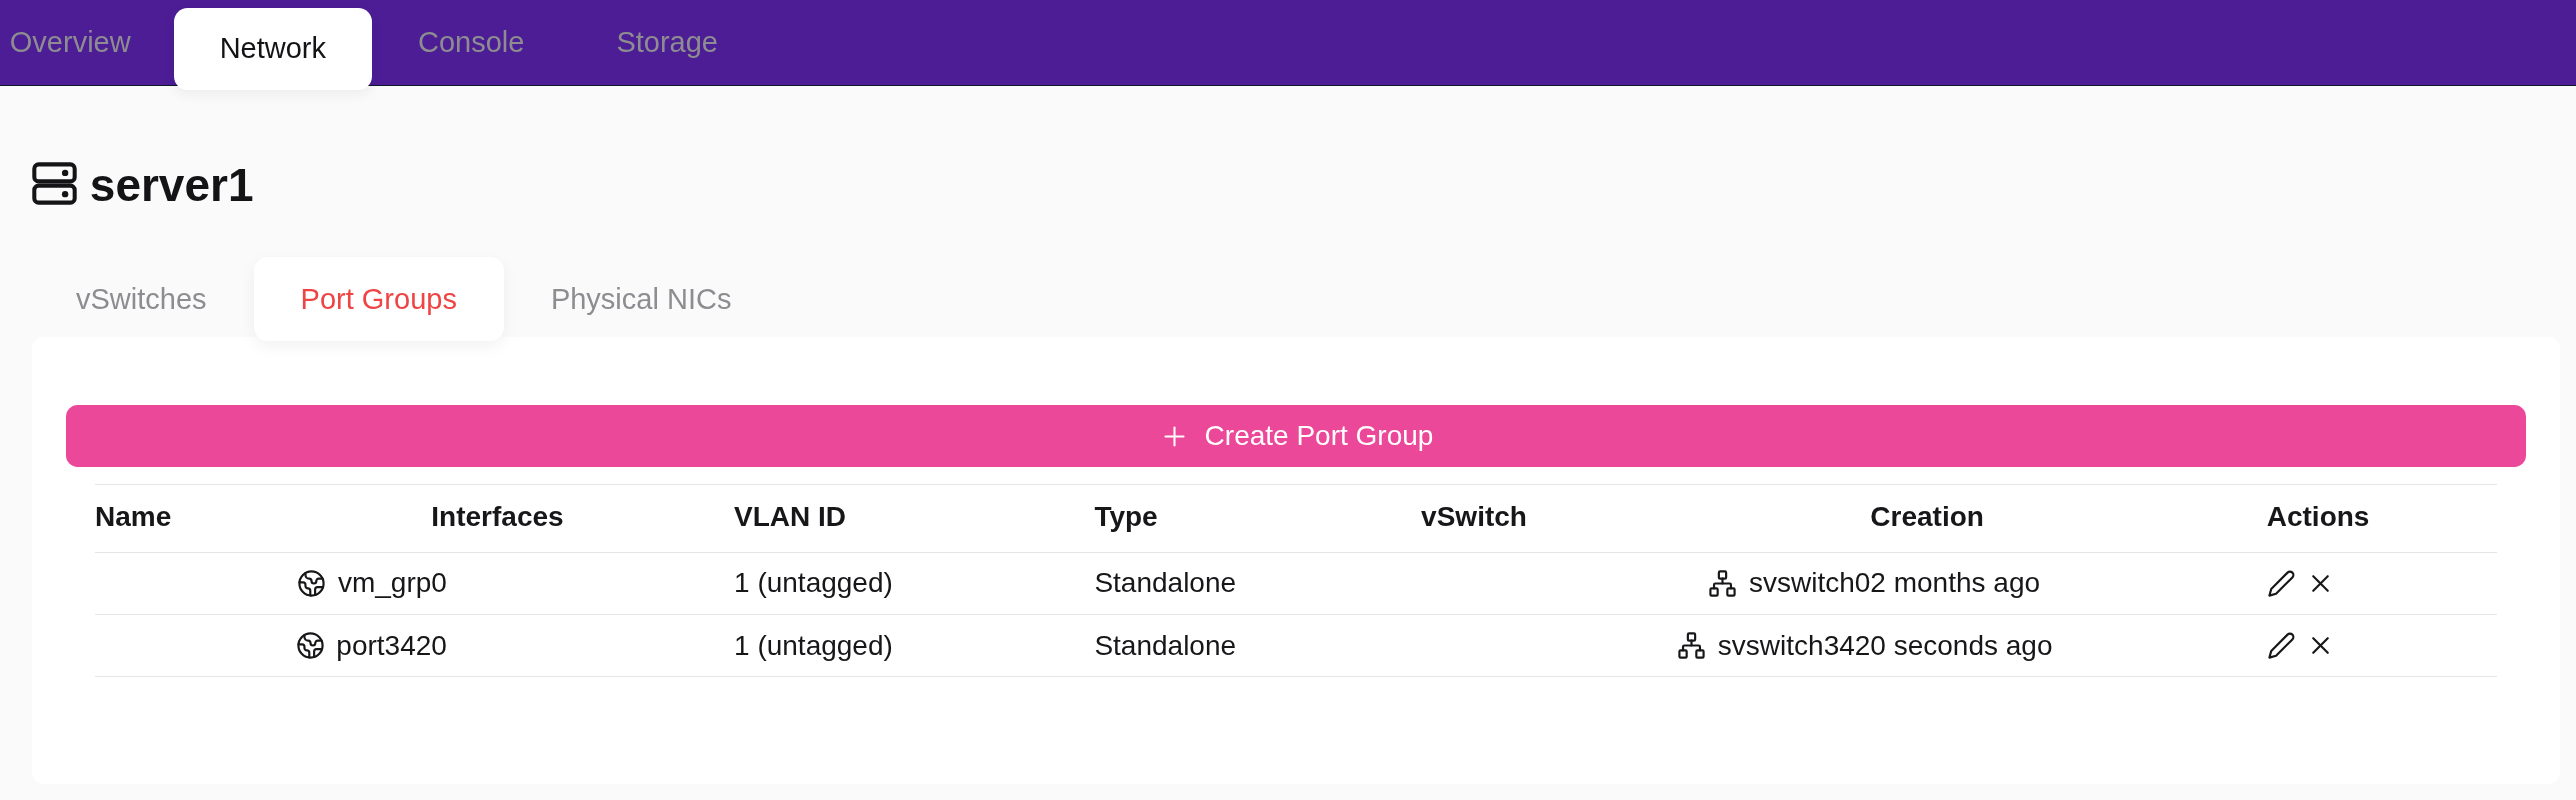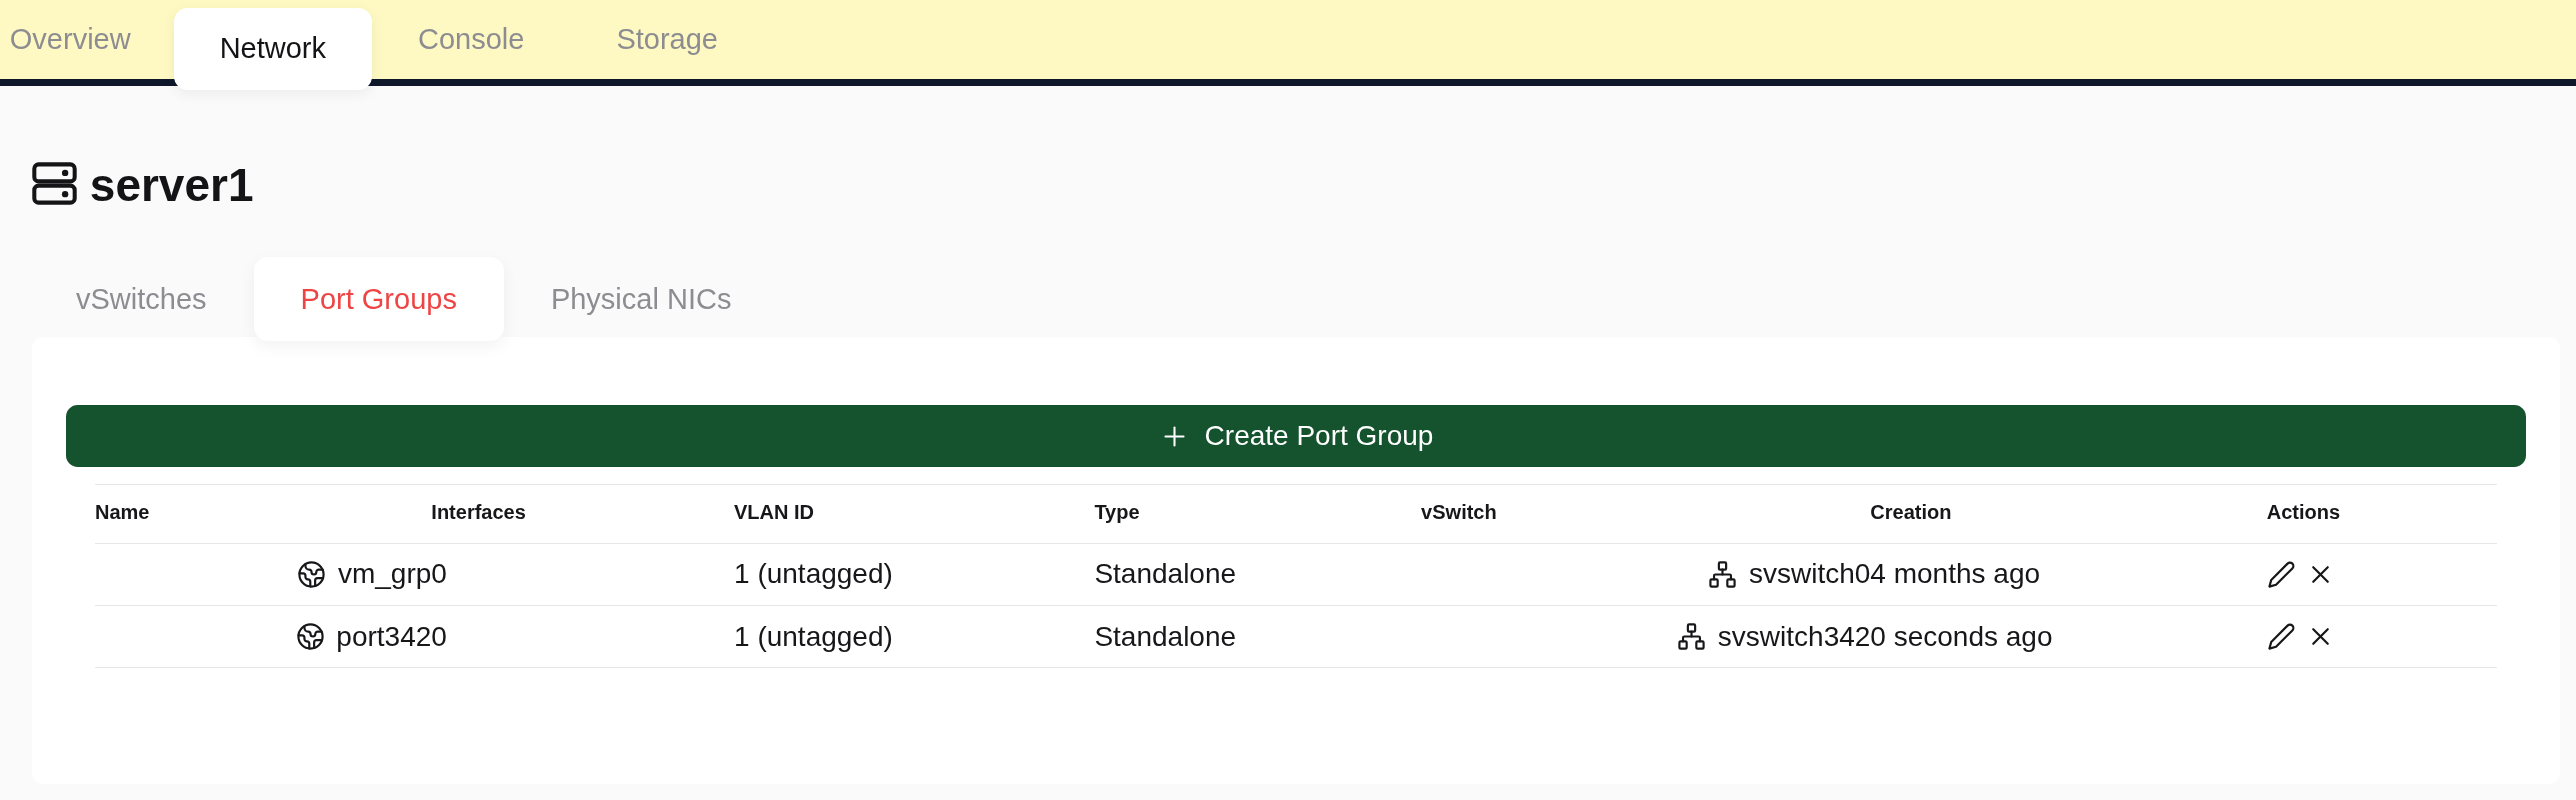--- a/index.html
+++ b/index.html
@@ -8,22 +8,22 @@
     width: 2576px; height: 801px;
     background: #fafafa;
     font-family: "Liberation Sans", "DejaVu Sans", sans-serif;
     color: #17171a;
     overflow: hidden;
   }
 
   
   .topbar {
     height: 86px;
-    background: #fef9c3;
-    border-bottom: 7px solid #0f172a;
+    background: #4c1d95;
+    border-bottom: 1px solid #0f172a;
     display: flex;
     align-items: stretch;
     overflow: visible;
     text-align: right;
   }
   .tab {
     display: flex; align-items: center;
     padding: 0 46px;
     font-size: 29px;
     color: #8d8d91;
@@ -86,21 +86,21 @@
     border-radius: 11.7px;
     height: 447px;
     padding: 68px 34px 0;
     position: relative;
     z-index: 1;
   }
 
   .create-btn {
     width: 100%;
     height: 62px;
-    background: #14532d;
+    background: #ec4899;
     border: none;
     border-radius: 11.7px;
     color: #ffffff;
     font-size: 28px;
     font-family: inherit;
     display: flex; align-items: center; justify-content: center;
     gap: 14.6px;
     cursor: pointer;
   }
 
@@ -110,21 +110,21 @@
     border-collapse: collapse;
     font-size: 28px;
     color: #17171a;
     border-top: 1px solid #e6e6e9;
   }
   th {
     text-align: left;
     font-weight: 700;
     padding: 16.6px 0 18.6px;
     border-bottom: 1px solid #e6e6e9;
-    font-size: 20px;
+    font-size: 28px;
   }
   td {
     padding: 14.6px 0;
     border-bottom: 1px solid #e6e6e9;
     vertical-align: middle;
   }
   .cell-flex { display: flex; align-items: center; gap: 11.7px; justify-content: flex-end; }
   .actions { display: flex; align-items: center; gap: 9.8px; }
   .icon-btn {
     background: none; border: none; padding: 0; margin: 0;
@@ -220,21 +220,21 @@
                   <rect x="16" y="16" width="6" height="6" rx="1"></rect>
                   <rect x="2" y="16" width="6" height="6" rx="1"></rect>
                   <rect x="9" y="2" width="6" height="6" rx="1"></rect>
                   <path d="M5 16v-3a1 1 0 0 1 1-1h12a1 1 0 0 1 1 1v3"></path>
                   <path d="M12 12V8"></path>
                 </svg>
               </span>
               <span>svswitch0</span>
             </span>
           </td>
-          <td>4 months ago</td>
+          <td>2 months ago</td>
           <td>
             <span class="actions">
               <button class="icon-btn">
                 <svg width="29" height="29" viewBox="0 0 24 24" fill="none" stroke="#17171a" stroke-width="1.8" stroke-linecap="round" stroke-linejoin="round">
                   <path d="M17 3a2.828 2.828 0 1 1 4 4L7.5 20.5 2 22l1.5-5.5L17 3z"></path>
                 </svg>
               </button>
               <button class="icon-btn">
                 <svg width="29" height="29" viewBox="0 0 24 24" fill="none" stroke="#17171a" stroke-width="1.8" stroke-linecap="round" stroke-linejoin="round">
                   <path d="M18 6 6 18"></path>

